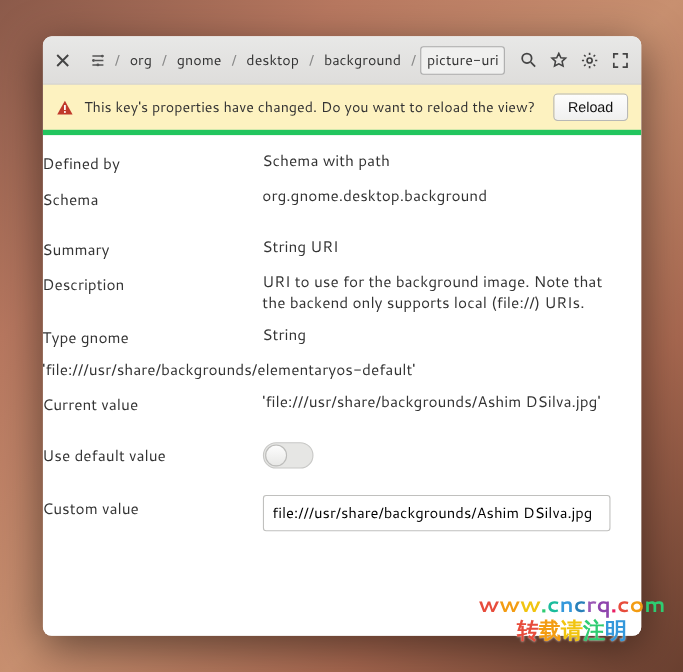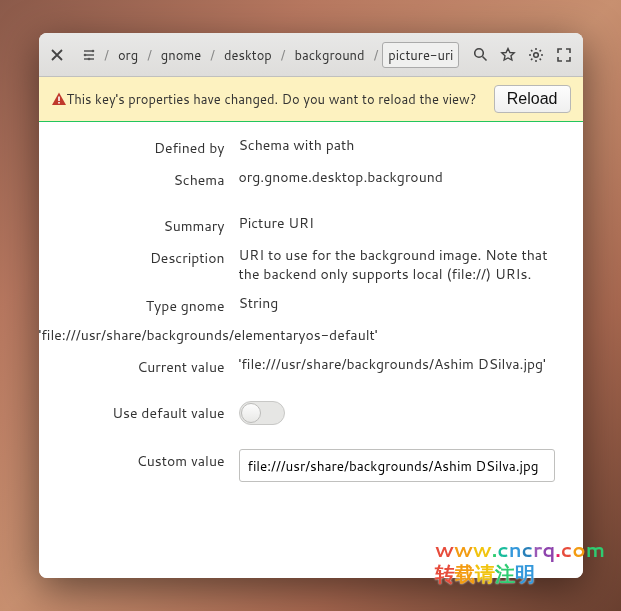--- a/index.html
+++ b/index.html
@@ -52,55 +52,56 @@
       color: #333;
       padding: 0 4px;
       white-space: nowrap;
     }
     .bc-sep { color: #888; padding: 0 2px; }
     .bc-seg { padding: 3px 5px; border-radius: 3px; }
     .bc-seg.active { border: 1px solid #aaa; background: #f0f0ef; }
     .bc-icon { display:flex; align-items:center; padding: 0 4px; }
     .notice {
       background: #fdf2c0;
-      border-bottom: 1px solid #22c55e;
+      border-bottom: 5px solid #22c55e;
       padding: 8px 12px;
       display: flex;
       align-items: center;
+      gap: 10px;
       font-size: 13px;
       color: #333;
     }
     .notice-icon {
       display:flex; align-items:center; justify-content:center;
     }
     .notice-text { flex: 1; }
     .reload-btn {
       background: linear-gradient(#fdfdfd,#f0f0ef);
       border: 1px solid #b8b8b6;
       border-radius: 4px;
       padding: 4px 12px;
-      font-size: 16px;
+      font-size: 13px;
       color: #111;
       cursor: pointer;
     }
     .content {
       flex: 1;
       background: #ffffff;
       padding: 14px 18px 20px 0;
       overflow: auto;
     }
     .row {
       display: flex;
       align-items: flex-start;
       margin-bottom: 10px;
     }
     .row.section-gap { margin-top: 24px; }
     .label-col {
       width: 200px;
-      text-align: right;
+      text-align: left;
       padding-right: 14px;
       color: #333;
       padding-top: 2px;
     }
     .val-col {
       flex: 1;
       color: #333;
       padding-right: 10px;
       line-height: 1.35;
       word-break: break-all;
@@ -132,21 +133,21 @@
       background: #fff;
       font-family: inherit;
     }
     .watermark {
       position: fixed;
       bottom: 26px; right: 16px;
       font-weight: bold;
       font-size: 20px;
       line-height: 1.2;
       pointer-events: none;
-      text-align: left;
+      text-align: center;
     }
     .wm1 span:nth-child(1){color:#e74c3c}
     .wm1 span:nth-child(2){color:#f39c12}
     .wm1 span:nth-child(3){color:#f1c40f}
     .wm1 span:nth-child(4){color:#2ecc71}
     .wm1 span:nth-child(5){color:#1abc9c}
     .wm1 span:nth-child(6){color:#3498db}
     .wm1 span:nth-child(7){color:#2980b9}
     .wm1 span:nth-child(8){color:#9b59b6}
     .wm1 span:nth-child(9){color:#8e44ad}
@@ -236,21 +237,21 @@
       <div class="label-col">Defined by</div>
       <div class="val-col">Schema with path</div>
     </div>
     <div class="row">
       <div class="label-col">Schema</div>
       <div class="val-col">org.gnome.desktop.background</div>
     </div>
 
     <div class="row section-gap">
       <div class="label-col">Summary</div>
-      <div class="val-col">Picture URI</div>
+      <div class="val-col">String URI</div>
     </div>
     <div class="row">
       <div class="label-col">Description</div>
       <div class="val-col">URI to use for the background image. Note that the backend only supports local (file://) URIs.</div>
     </div>
     <div class="row">
       <div class="label-col">Type gnome</div>
       <div class="val-col">String</div>
     </div>
     <div class="row">

